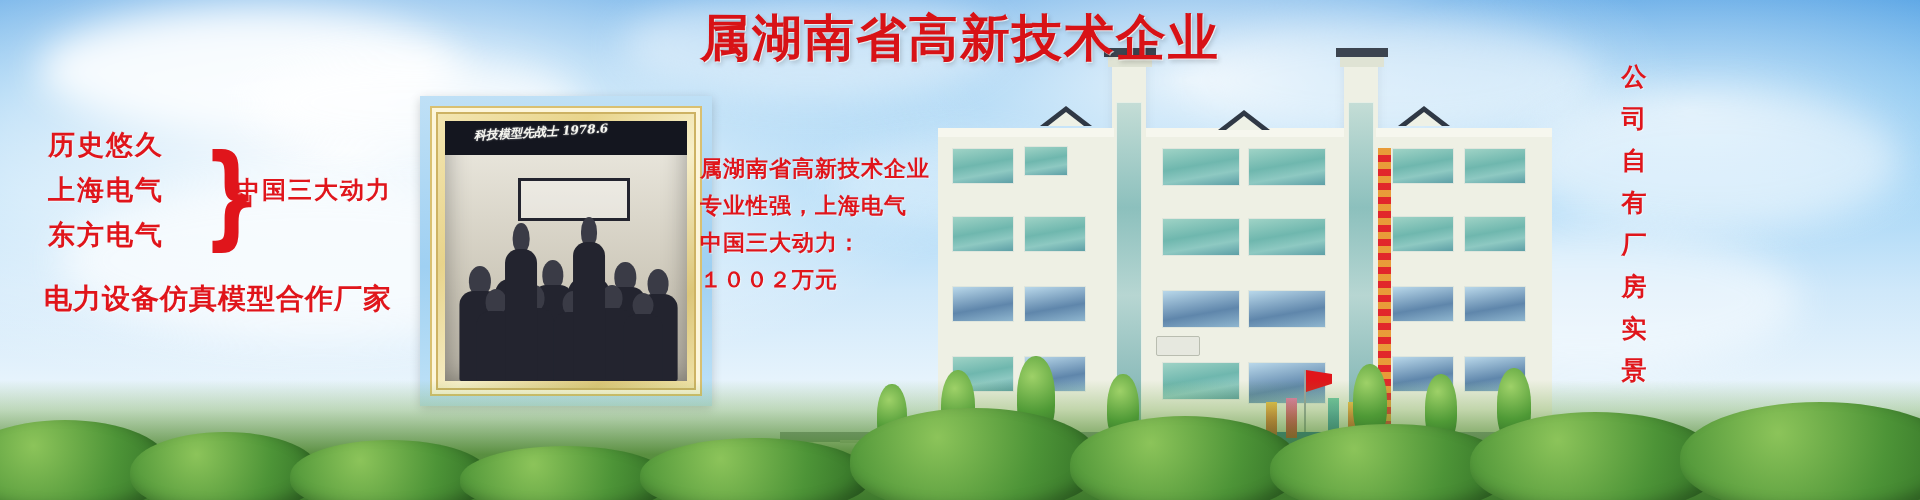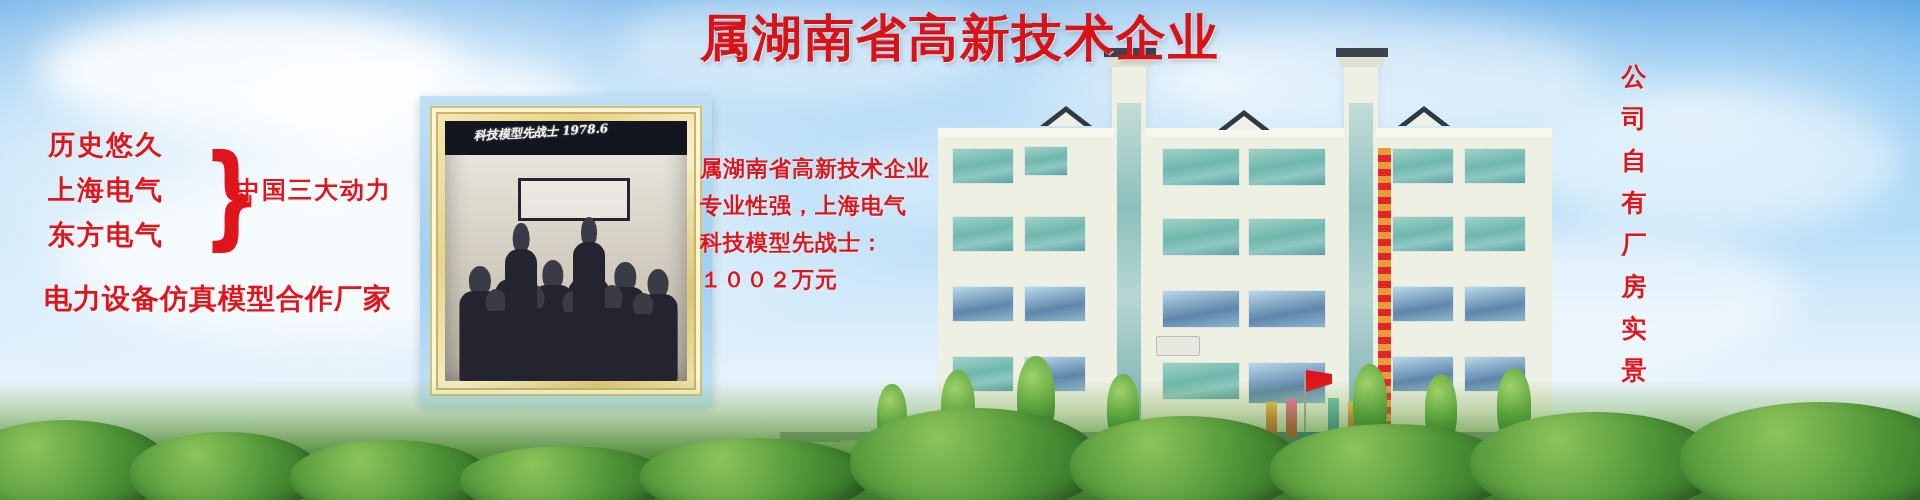--- a/index.html
+++ b/index.html
@@ -351,21 +351,21 @@
             </div>
         </div>
       </div>
     </div>
   </div>
 
   <div class="centerblock">
     <div class="facts">
       <div class="line">属湖南省高新技术企业</div>
       <div class="line">专业性强，上海电气</div>
-      <div class="line">科技模型先战士：</div>
+      <div class="line">中国三大动力：</div>
       <div class="line">１００２万元</div>
     </div>
   </div>
 
   <div class="vertical">
     <span class="ch">公</span>
     <span class="ch">司</span>
     <span class="ch">自</span>
     <span class="ch">有</span>
     <span class="ch">厂</span>

